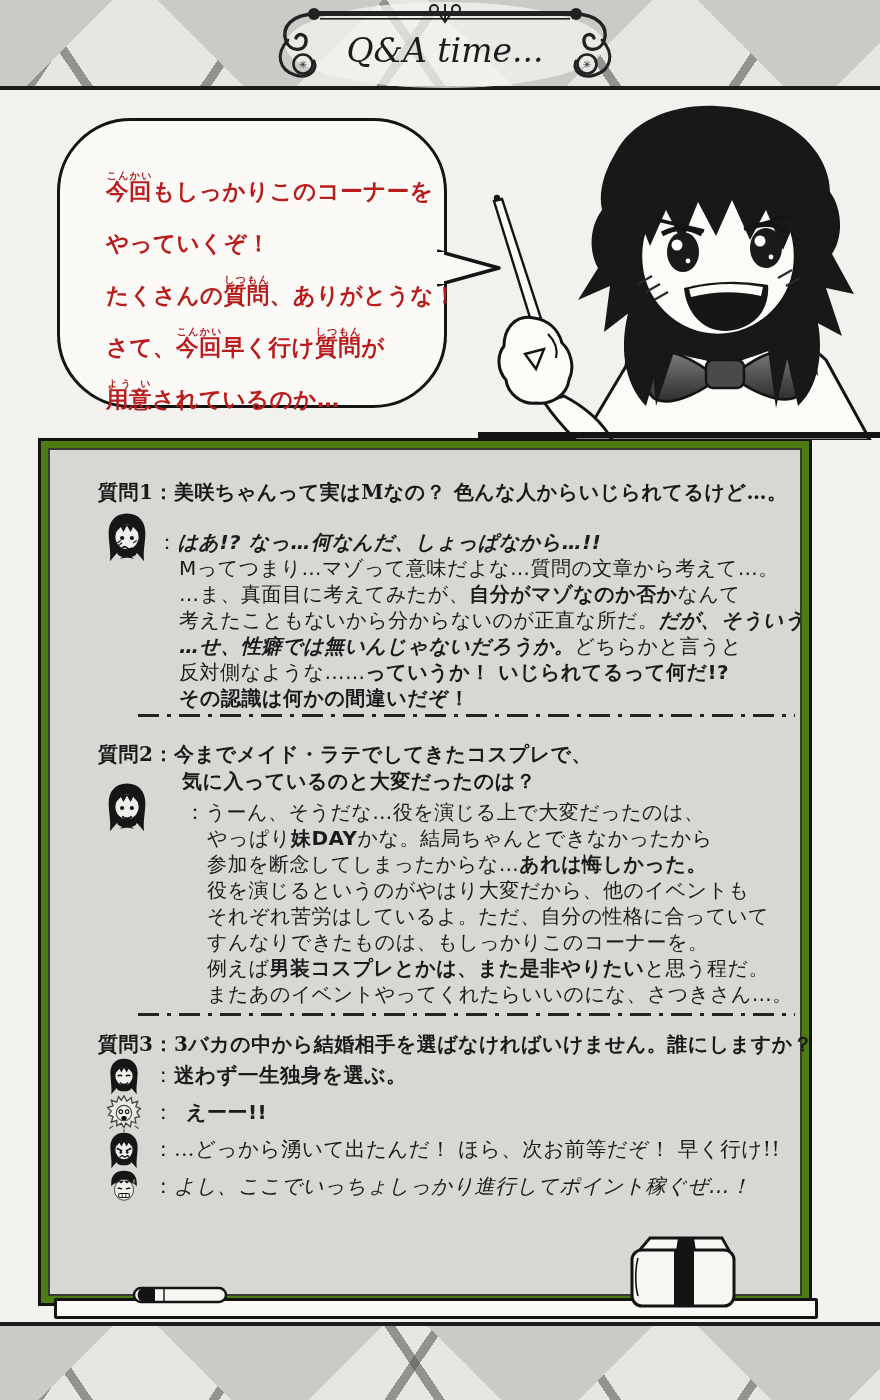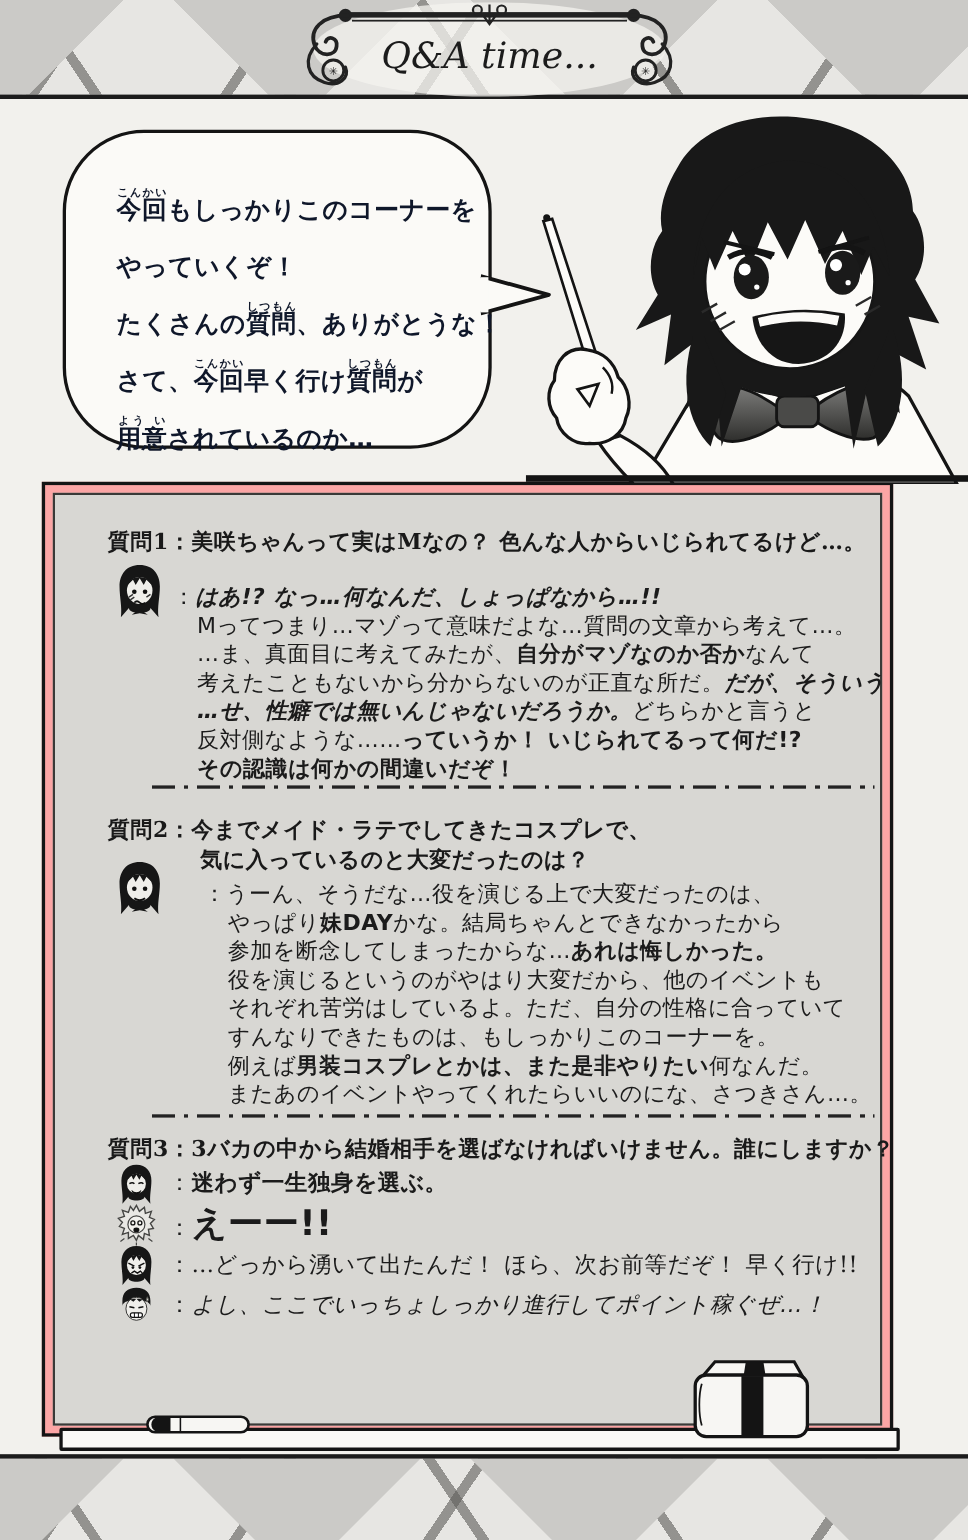--- a/index.html
+++ b/index.html
@@ -25,29 +25,29 @@
   .header-ornament { position:absolute; left:262px; top:2px; width:366px; height:86px; }
   
   .bubble {
     position:absolute; left:57px; top:118px; width:390px; height:290px;
     background:#fbfaf7; border:3.5px solid #141414; border-radius:74px;
     padding:44px 26px 0 46px; z-index:3;
   }
   .bubble-tail { position:absolute; left:437px; top:246px; width:68px; height:44px; z-index:4; }
   .bubble-lines .line {
     white-space:nowrap; height:52px; line-height:52px;
-    font-size:22.5px; font-weight:700; letter-spacing:0.5px; color:#0f172a;
+    font-size:22.5px; font-weight:700; letter-spacing:0.5px; color:#b91c1c;
   }
   .bubble-lines ruby rt { font-size:10px; font-weight:600; letter-spacing:0; }
   
   .character { position:absolute; left:478px; top:98px; width:402px; height:342px; z-index:2; }
   
   .board {
     position:absolute; left:38px; top:438px; width:774px; height:868px;
-    background:#fca5a5; border:3px solid #141414; padding:7px; z-index:1;
+    background:#4d7c0f; border:3px solid #141414; padding:7px; z-index:1;
   }
   .board-inner {
     position:absolute; inset:7px; background:#d8d7d3; border:2px solid #3a3a38;
   }
   .board-content { position:absolute; inset:0; }
   .qa-block { position:absolute; }
   .q-lines .line {
     white-space:nowrap; height:27px; line-height:27px;
     font-family:"DejaVu Serif", serif; font-weight:600;
     font-size:20px; letter-spacing:0.5px; color:#191919;
@@ -62,21 +62,21 @@
     position:absolute; height:3px;
     background:repeating-linear-gradient(90deg,#232323 0 21px, transparent 21px 29px, #232323 29px 33px, transparent 33px 41px);
   }
   
   .q3-rows .a-row { position:static; align-items:flex-start; height:37px; margin:0; }
   .q3-rows .a-icon { flex-basis:38px; width:38px; height:40px; margin:0 10px 0 0; }
   .q3-rows .a-lines .line { height:37px; line-height:37px; font-size:20.5px; }
   .b { font-weight:700; }
   .h { font-style:italic; }
   .srf { font-family:"DejaVu Serif", serif; }
-  .xl { font-size:32px; }
+  .xl { font-size:20px;margin-left:12px; }
   
   .tray {
     position:absolute; left:54px; top:1298px; width:764px; height:21px;
     background:#faf9f6; border:3px solid #141414; border-radius:2px; z-index:5;
   }
   .marker { position:absolute; left:132px; top:1282px; width:96px; height:24px; z-index:6; }
   .eraser { position:absolute; left:626px; top:1234px; width:114px; height:76px; z-index:6; }
 </style>
 </head>
 <body>
@@ -249,21 +249,21 @@
               <path d="M14,29 Q18,32 22,29" fill="none" stroke="#111" stroke-width="1.4"></path>
               <path d="M18,35 L12,39 L18,38 L24,39 Z" fill="#161616"></path>
             </svg></span>
           <div class="a-lines">
             <div class="line"><span>：</span><span>うーん、そうだな…役を演じる上で大変だったのは、</span></div>
             <div class="line"><span>やっぱり</span><span class="b">妹DAY</span><span>かな。結局ちゃんとできなかったから</span></div>
             <div class="line"><span>参加を断念してしまったからな…</span><span class="b">あれは悔しかった。</span></div>
             <div class="line"><span>役を演じるというのがやはり大変だから、他のイベントも</span></div>
             <div class="line"><span>それぞれ苦労はしているよ。ただ、自分の性格に合っていて</span></div>
             <div class="line"><span>すんなりできたものは、もしっかりこのコーナーを。</span></div>
-            <div class="line"><span>例えば</span><span class="b">男装コスプレとかは、また是非やりたい</span><span>何なんだ。</span></div>
+            <div class="line"><span>例えば</span><span class="b">男装コスプレとかは、また是非やりたい</span><span>と思う程だ。</span></div>
             <div class="line"><span>またあのイベントやってくれたらいいのにな、さつきさん…。</span></div>
           </div>
         </div>
 
       <div class="divider" style="top:572px; left:97px; width:657px;"></div>
 
       <div class="qa-block q-lines" style="top:590px; left:57px;">
           <div class="line"><span>質問3：3バカの中から結婚相手を選ばなければいけません。誰にしますか？</span></div>
         </div>
       <div class="qa-block q3-rows" style="top:616px; left:64px;">

